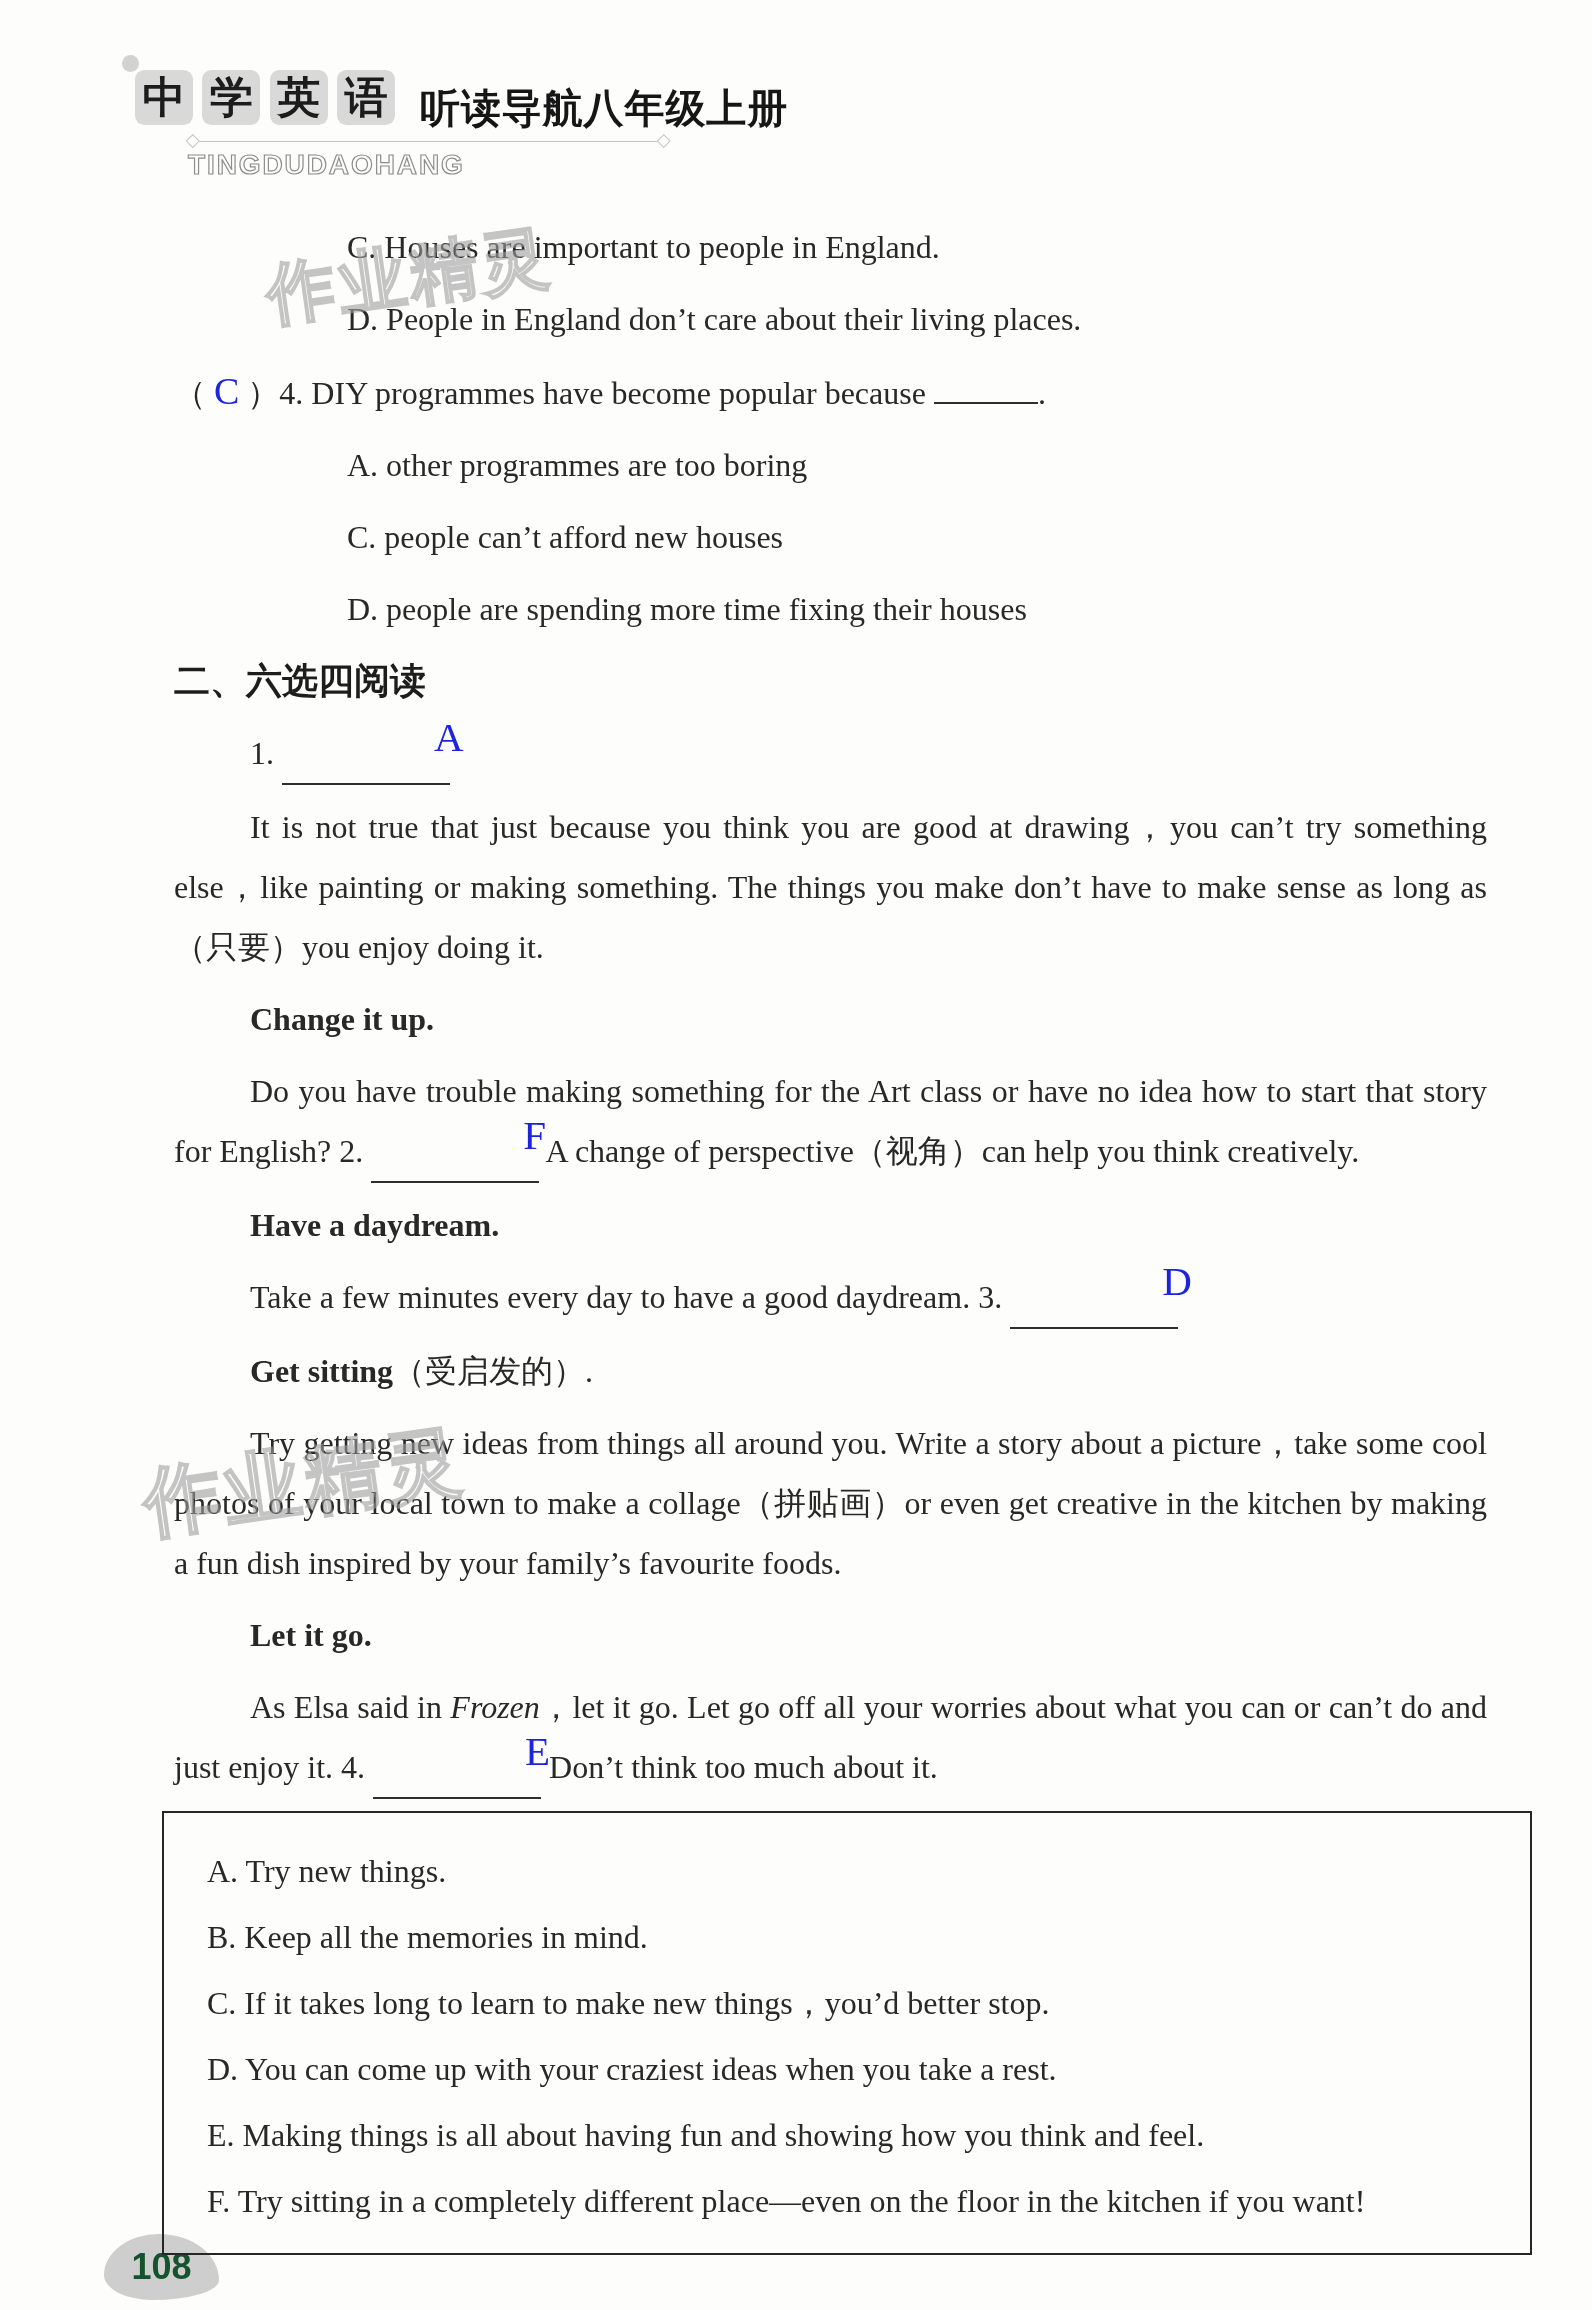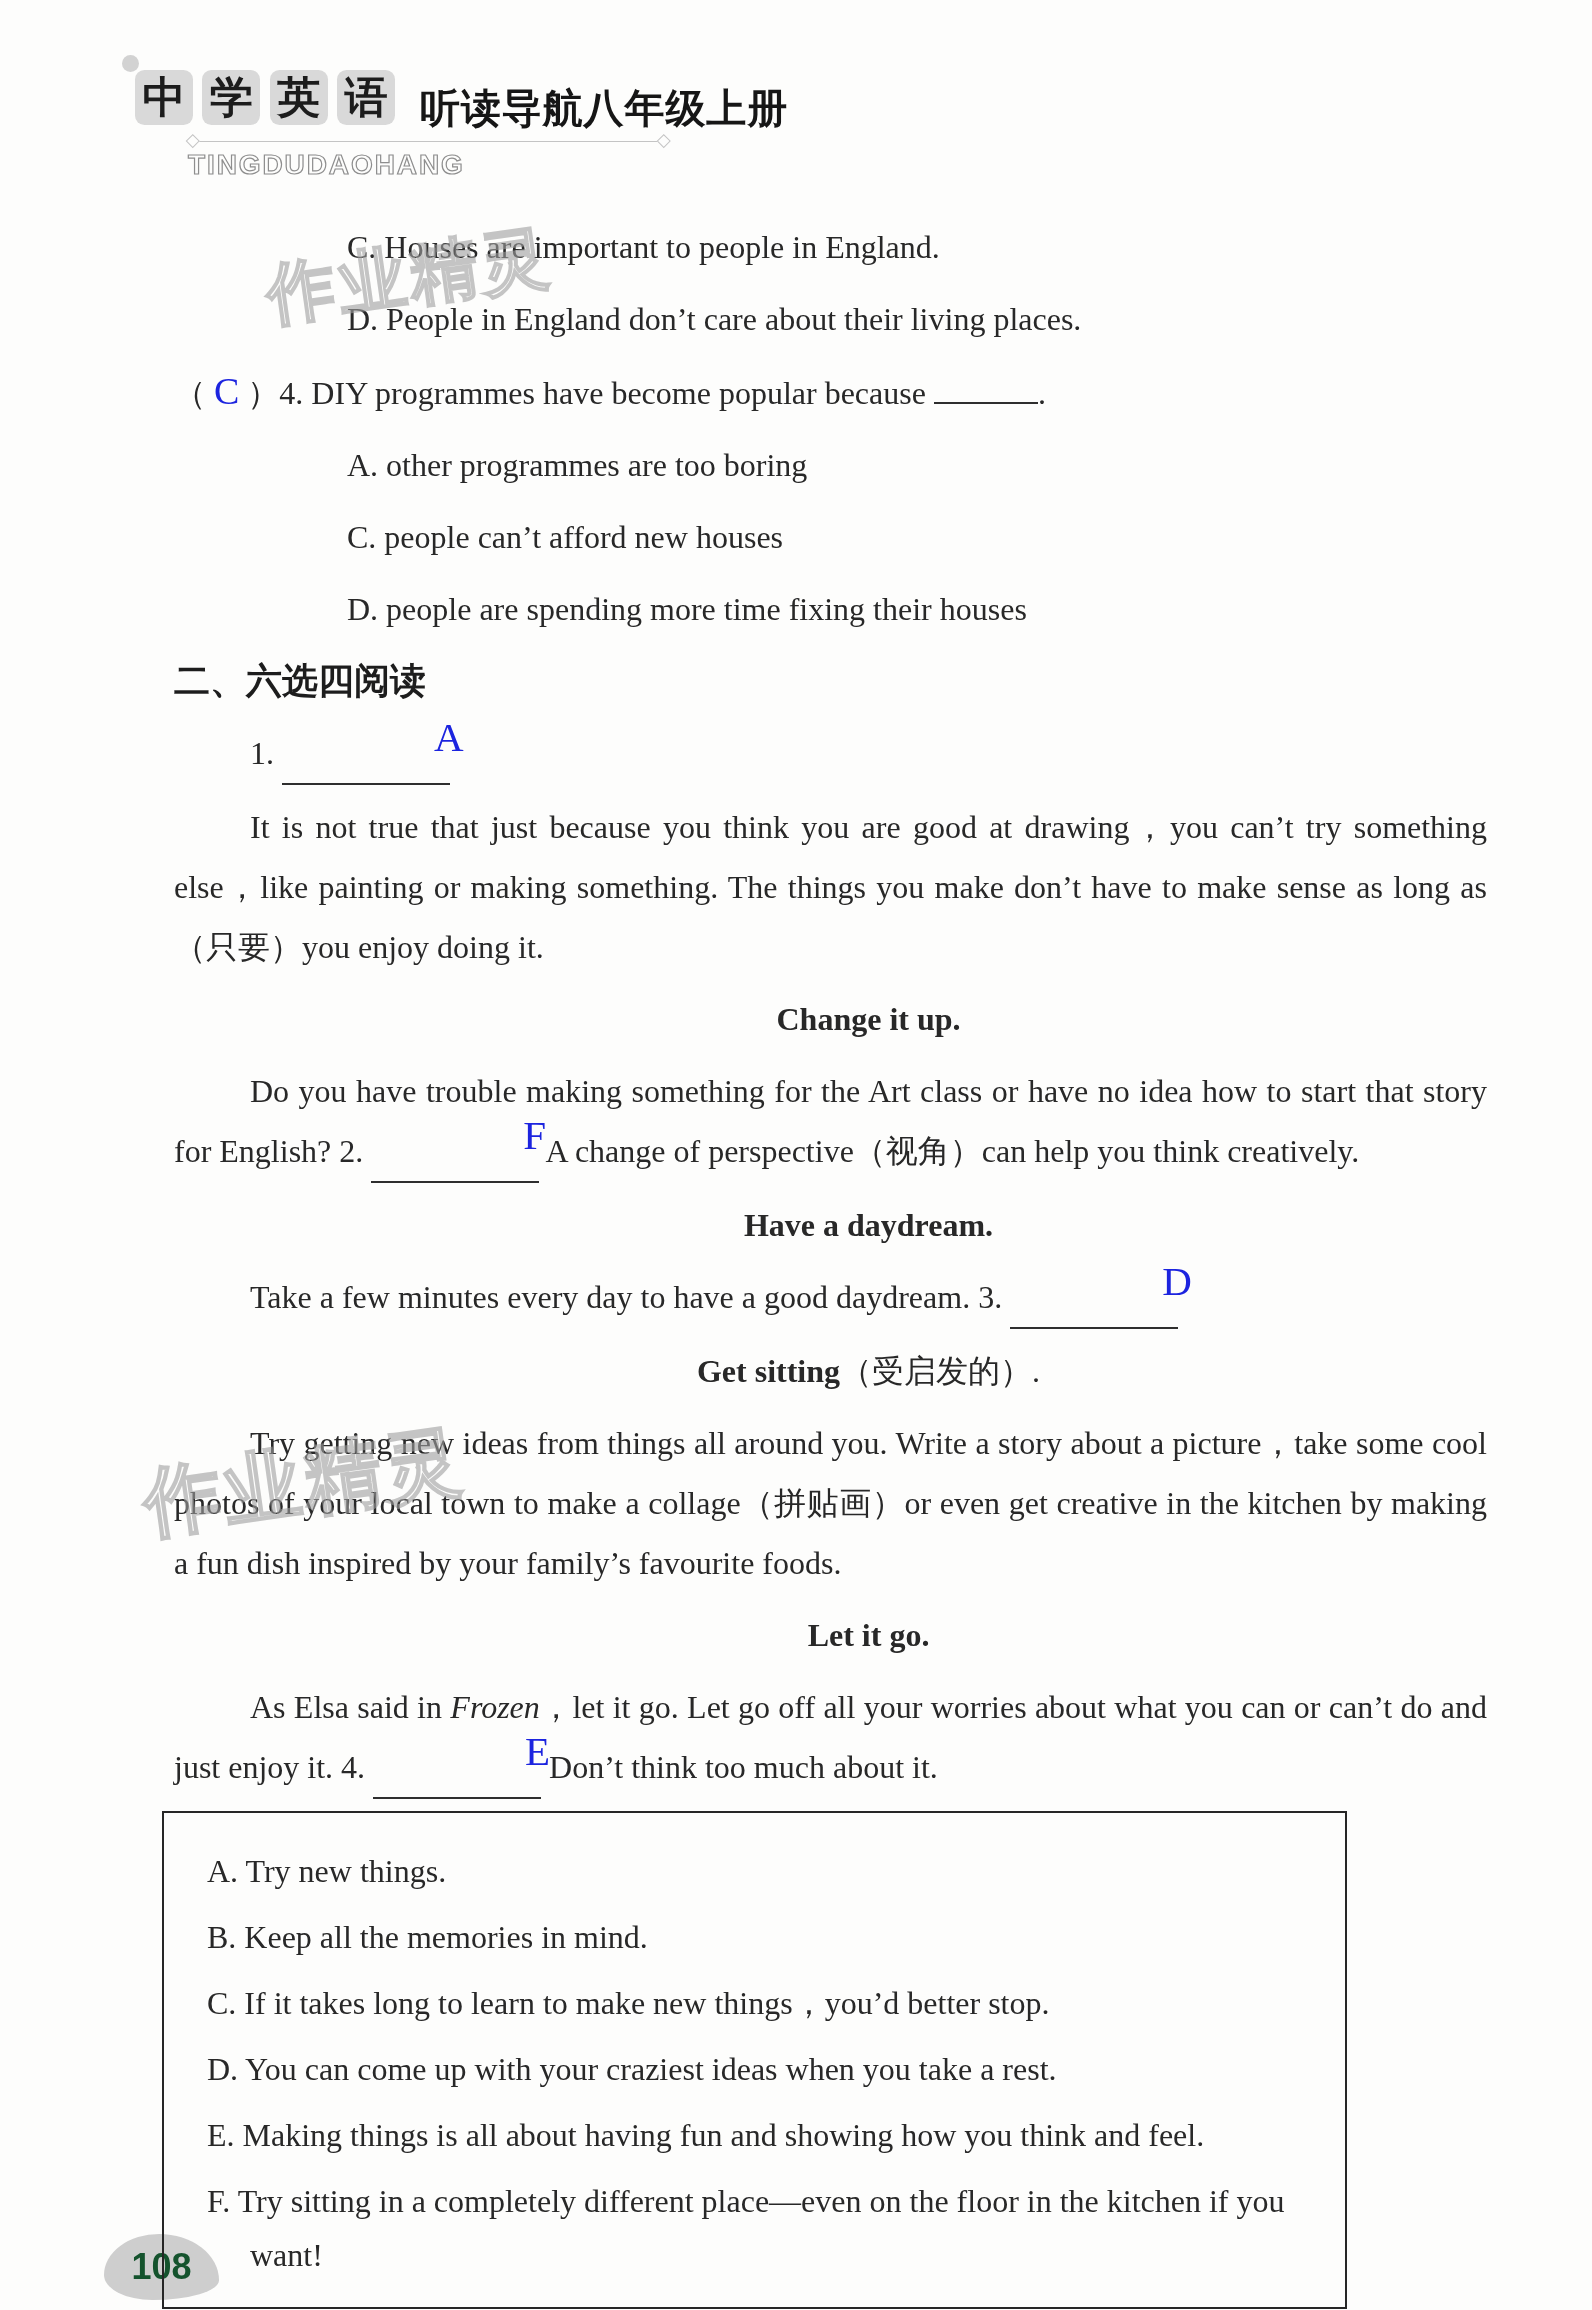--- a/index.html
+++ b/index.html
@@ -34,32 +34,32 @@
   .wm2 { left:143px; top:1431px; font-size:77px; transform:rotate(-8deg); }
   
   .content { position:absolute; left:162px; top:205px; width:1337px;
     font-size:32px; line-height:60px; text-align:justify; z-index:2; }
   .content p { margin:12px; }
   .opt-line { padding-left:173px; text-align:left; }
   .q-line { text-align:left; }
   .sec-heading { font-family:Liberation Sans, sans-serif; font-weight:bold;
     font-size:36px; line-height:60px; color:#1d1d1d; text-align:left; }
   .para { text-indent:76px; }
-  .sub-heading { font-weight:bold; text-indent:76px; text-align:center; }
+  .sub-heading { font-weight:bold; text-indent:76px; text-align:left; }
   .sub-heading .normal { font-weight:normal; }
   .blank-row { text-indent:76px; text-align:left; }
   .ans { color:#1c24df; font-size:38px; }
   .blank { display:inline-block; width:168px; border-bottom:2.4px solid #2e2e2e;
     text-align:center; vertical-align:baseline; }
   .blank.empty { width:104px; }
   .bletter { display:inline-block; color:#1c24df; font-size:41px; line-height:1;
     transform:translateY(-13px); }
   .italic { font-style:italic; }
   
-  .options-box { margin-top:11.3px; width:1185px; border:2.4px solid #262626;
+  .options-box { margin-top:11.3px; width:1370px; border:2.4px solid #262626;
     padding:19px 28px 13px 31px; line-height:54px; text-align:left; }
   .options-box p { padding-left:43px; text-indent:-43px; }
   
   .page-blob { position:absolute; left:104px; top:2234px; width:115px; height:66px;
     background:#cecece; border-radius:48% 52% 58% 42% / 62% 70% 30% 38%;
     display:flex; align-items:center; justify-content:center; }
   .page-blob span { font-family:"Liberation Sans", sans-serif; font-weight:bold;
     font-size:36px; color:#14532d; }
 </style>
 </head>

